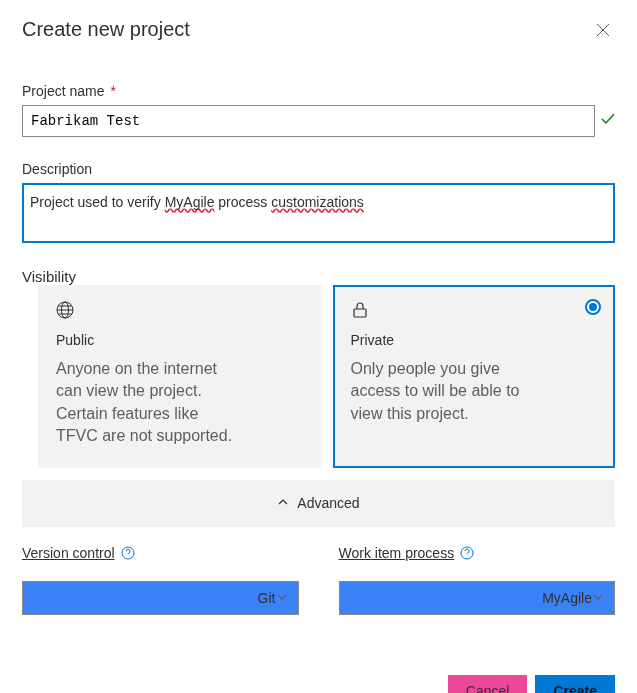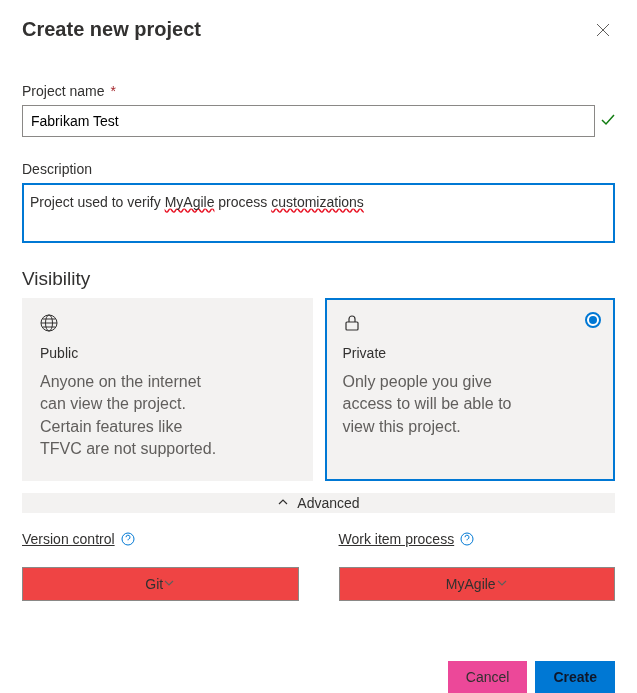--- a/index.html
+++ b/index.html
@@ -6,26 +6,26 @@
   body {
     margin: 0;
     font-family: "Segoe UI", -apple-system, BlinkMacSystemFont, sans-serif;
     font-size: 14px;
     color: #323130;
     background: #fff;
     padding: 18px 22px;
     width: 637px;
   }
   .header { display: flex; justify-content: space-between; align-items: flex-start; margin-bottom: 38px; }
-  h1 { font-size: 20px; font-weight: 700; margin: 0; }
+  h1 { font-size: 20px; font-weight: 400; margin: 0; }
   .close-btn { background: none; border: none; padding: 4px; cursor: pointer; color: #605e5c; }
   .close-btn svg { width: 16px; height: 16px; }
   .field-label { font-size: 14px; color: #323130; margin-bottom: 6px; }
   .required { color: #a4262c; margin-left: 2px; }
-  .input-wrap { display: flex; align-items: center; gap: 6px; margin-bottom: 24px; }
+  .input-wrap { display: flex; align-items: center; gap: 6px; margin-bottom: 24px; font-family: Liberation Mono, monospace; }
   .text-input {
     flex: 1;
     height: 32px;
     border: 1px solid #8a8886;
     padding: 0 8px;
     font-size: 14px;
     font-family: inherit;
     outline: none;
   }
   .check-icon { color: #107c10; }
@@ -44,22 +44,22 @@
   .spellerr { text-decoration: underline wavy #e81123; text-decoration-skip-ink: none; }
   .desc-display {
     position: absolute;
     top: 2px; left: 2px;
     padding: 8px 6px;
     pointer-events: none;
     font-size: 14px;
     line-height: 1.3;
   }
   .visibility-section { margin-bottom: 12px; }
-  .vis-label { font-size: 19px; margin-bottom: 8px; }
-  .vis-cards { display: flex; gap: 12px; }
+  .vis-label { font-size: 15px; }
+  .vis-cards { display: flex; gap: 12px; margin-left: 16px; }
   .vis-card {
     flex: 1;
     background: #f3f2f1;
     padding: 14px 16px 18px;
     position: relative;
     cursor: pointer;
     border: 2px solid transparent;
     min-height: 148px;
   }
   .vis-card.selected { border: 2px solid #0078d4; }
@@ -77,45 +77,45 @@
     display: flex; align-items: center; justify-content: center;
   }
   .radio-dot::after {
     content: "";
     width: 8px; height: 8px;
     border-radius: 50%;
     background: #0078d4;
   }
   .advanced-bar {
     background: #f3f2f1;
-    height: 20px;
+    height: 47px;
     display: flex;
     align-items: center;
     justify-content: center;
     gap: 8px;
     cursor: pointer;
     margin-bottom: 18px;
     font-size: 14px;
   }
   .advanced-bar svg { width: 12px; height: 12px; }
   .adv-row { display: flex; gap: 40px; margin-bottom: 60px; }
   .adv-col { flex: 1; }
   .adv-label { display: flex; align-items: center; gap: 6px; margin-bottom: 20px; font-size: 14px; text-decoration: underline; }
   .help-icon { color: #0078d4; display: inline-flex; }
   .help-icon svg { width: 14px; height: 14px; }
   .select {
     width: 100%;
     height: 32px;
     border: 1px solid #8a8886;
     display: flex;
     align-items: center;
-    justify-content: center;
+    justify-content: flex-end;
     padding: 16px 10px;
     cursor: pointer;
-    background: #ef4444;
+    background: #3b82f6;
   }
   .select svg { width: 12px; height: 12px; color: #605e5c; }
   .footer { display: flex; justify-content: flex-end; gap: 8px; }
   .btn {
     height: 32px;
     padding: 0 18px;
     border: none;
     font-size: 14px;
     font-family: inherit;
     cursor: pointer;

